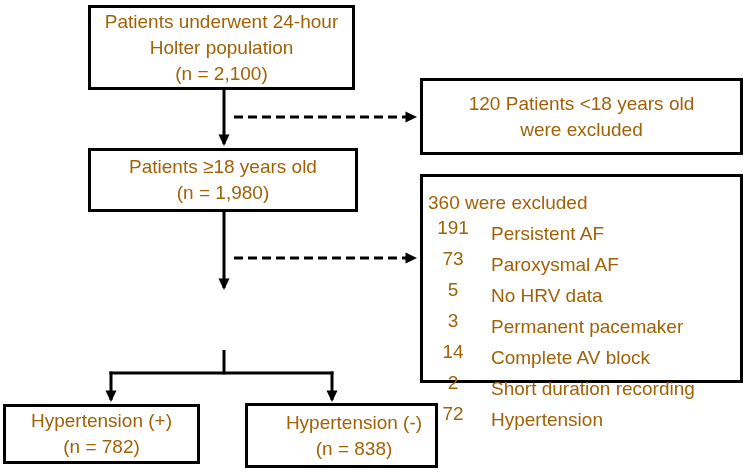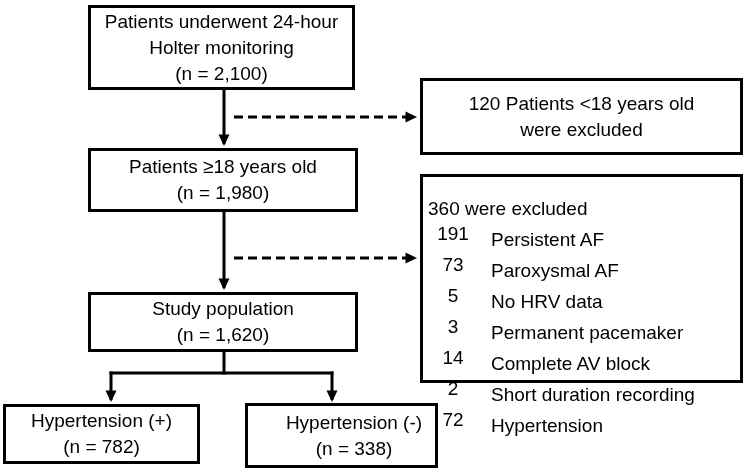--- a/index.html
+++ b/index.html
@@ -2,42 +2,42 @@
 <html><head>
 <meta charset="utf-8">
 <style>
   html, body { margin: 0; padding: 0; background: #ffffff; }
   .canvas {
     position: relative;
     width: 749px;
     height: 472px;
     background: #ffffff;
     font-family: "Liberation Sans", "DejaVu Sans", sans-serif;
-    color: #000000;
+    color: #a16207;
     font-size: 19px;
     line-height: 26px;
   }
   .connectors {
     position: absolute;
     left: 0; top: 0;
     width: 749px; height: 472px;
   }
   .box {
     position: absolute;
     box-sizing: border-box;
     border: 3px solid #000000;
     background: #ffffff;
     display: flex;
     flex-direction: column;
     justify-content: center;
   }
   .box.center { align-items: center; text-align: center; }
   .box.listbox {
     justify-content: flex-start;
-    padding: 19px 6px 0 5px;
+    padding: 13px 6px 0 5px;
     line-height: 25px;
   }
   .exclusion-row { display: flex; }
   .exclusion-row .num { width: 50px; text-align: center; flex: none; }
   .exclusion-row .lbl { margin-left: 13px; white-space: nowrap; margin-top: 6px; }
   .hdr { white-space: nowrap; }
   .ln { white-space: nowrap; }
 </style>
 </head>
 <body>
@@ -55,21 +55,21 @@
     <line x1="224" y1="210" x2="224" y2="288" stroke="#000000" stroke-width="3" marker-end="url(#arrow)"></line>
     <line x1="234" y1="258" x2="415" y2="258" stroke="#000000" stroke-width="3" stroke-dasharray="9 5" marker-end="url(#arrow)"></line>
     <line x1="224" y1="350" x2="224" y2="374.5" stroke="#000000" stroke-width="3"></line>
     <line x1="109.5" y1="373" x2="333.5" y2="373" stroke="#000000" stroke-width="3"></line>
     <line x1="111" y1="371.5" x2="111" y2="400" stroke="#000000" stroke-width="3" marker-end="url(#arrow)"></line>
     <line x1="332" y1="371.5" x2="332" y2="400" stroke="#000000" stroke-width="3" marker-end="url(#arrow)"></line>
   </svg>
 
   <div class="box center" style="left:88px; top:5px; width:267px; height:85px;">
     <div class="ln">Patients underwent 24-hour</div>
-    <div class="ln">Holter monitoring</div>
+    <div class="ln">Holter population</div>
     <div class="ln">(n = 2,100)</div>
   </div>
 
   <div class="box center" style="left:420px; top:78px; width:323px; height:77px;">
     <div class="ln">120 Patients &lt;18 years old</div>
     <div class="ln">were excluded</div>
   </div>
 
   <div class="box center" style="left:88px; top:148px; width:270px; height:64px;">
     <div class="ln">Patients ≥18 years old</div>
@@ -101,28 +101,24 @@
     <div class="exclusion-row">
       <span class="num">2</span>
       <span class="lbl">Short duration recording</span>
     </div>
     <div class="exclusion-row">
       <span class="num">72</span>
       <span class="lbl">Hypertension</span>
     </div>
   </div>
 
-  <div class="box center" style="left:88px; top:292px; width:270px; height:60px;">
-    <div class="ln">Study population</div>
-    <div class="ln">(n = 1,620)</div>
-  </div>
 
   <div class="box center" style="left:3px; top:404px; width:197px; height:60px;">
     <div class="ln">Hypertension (+)</div>
     <div class="ln">(n = 782)</div>
   </div>
 
   <div class="box center" style="left:245px; top:403px; width:193px; height:65px;padding-left:25px;">
     <div class="ln">Hypertension (-)</div>
-    <div class="ln">(n = 338)</div>
+    <div class="ln">(n = 838)</div>
   </div>
 
 </div>
 
 </body></html>

